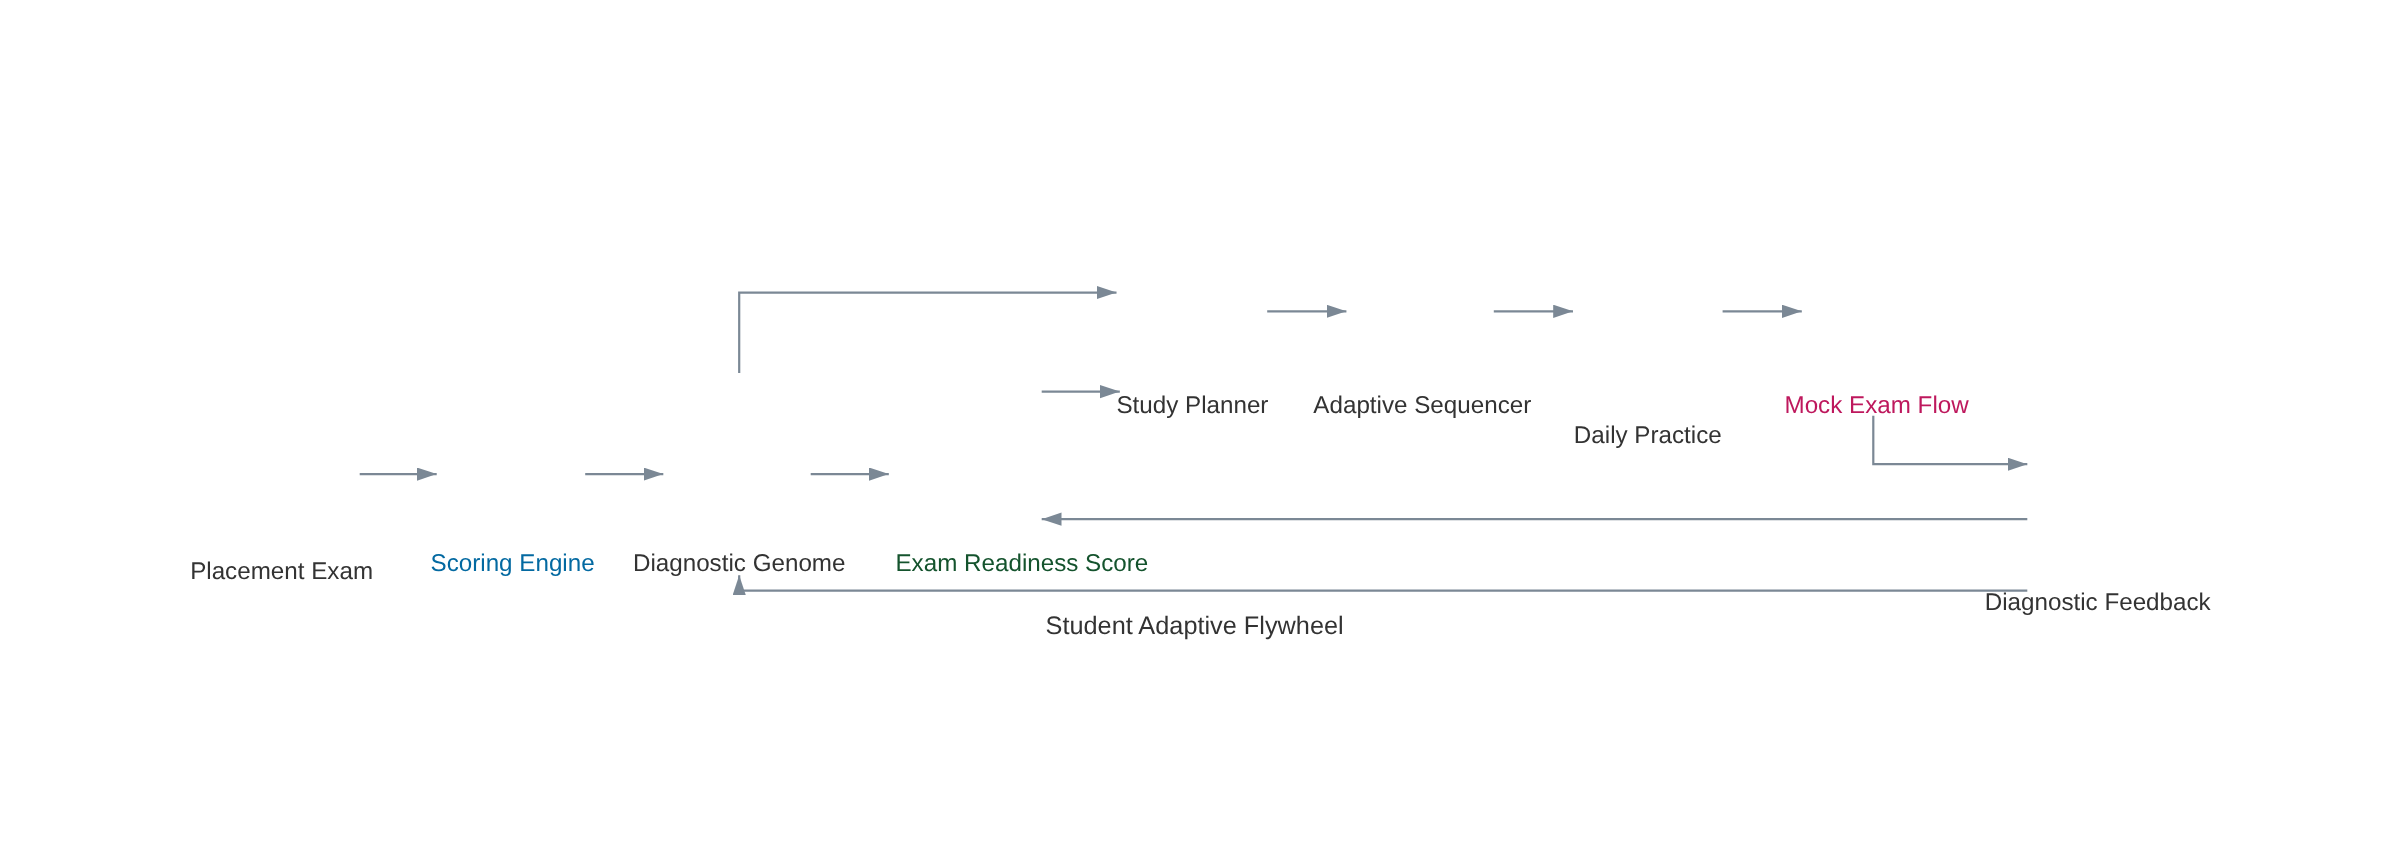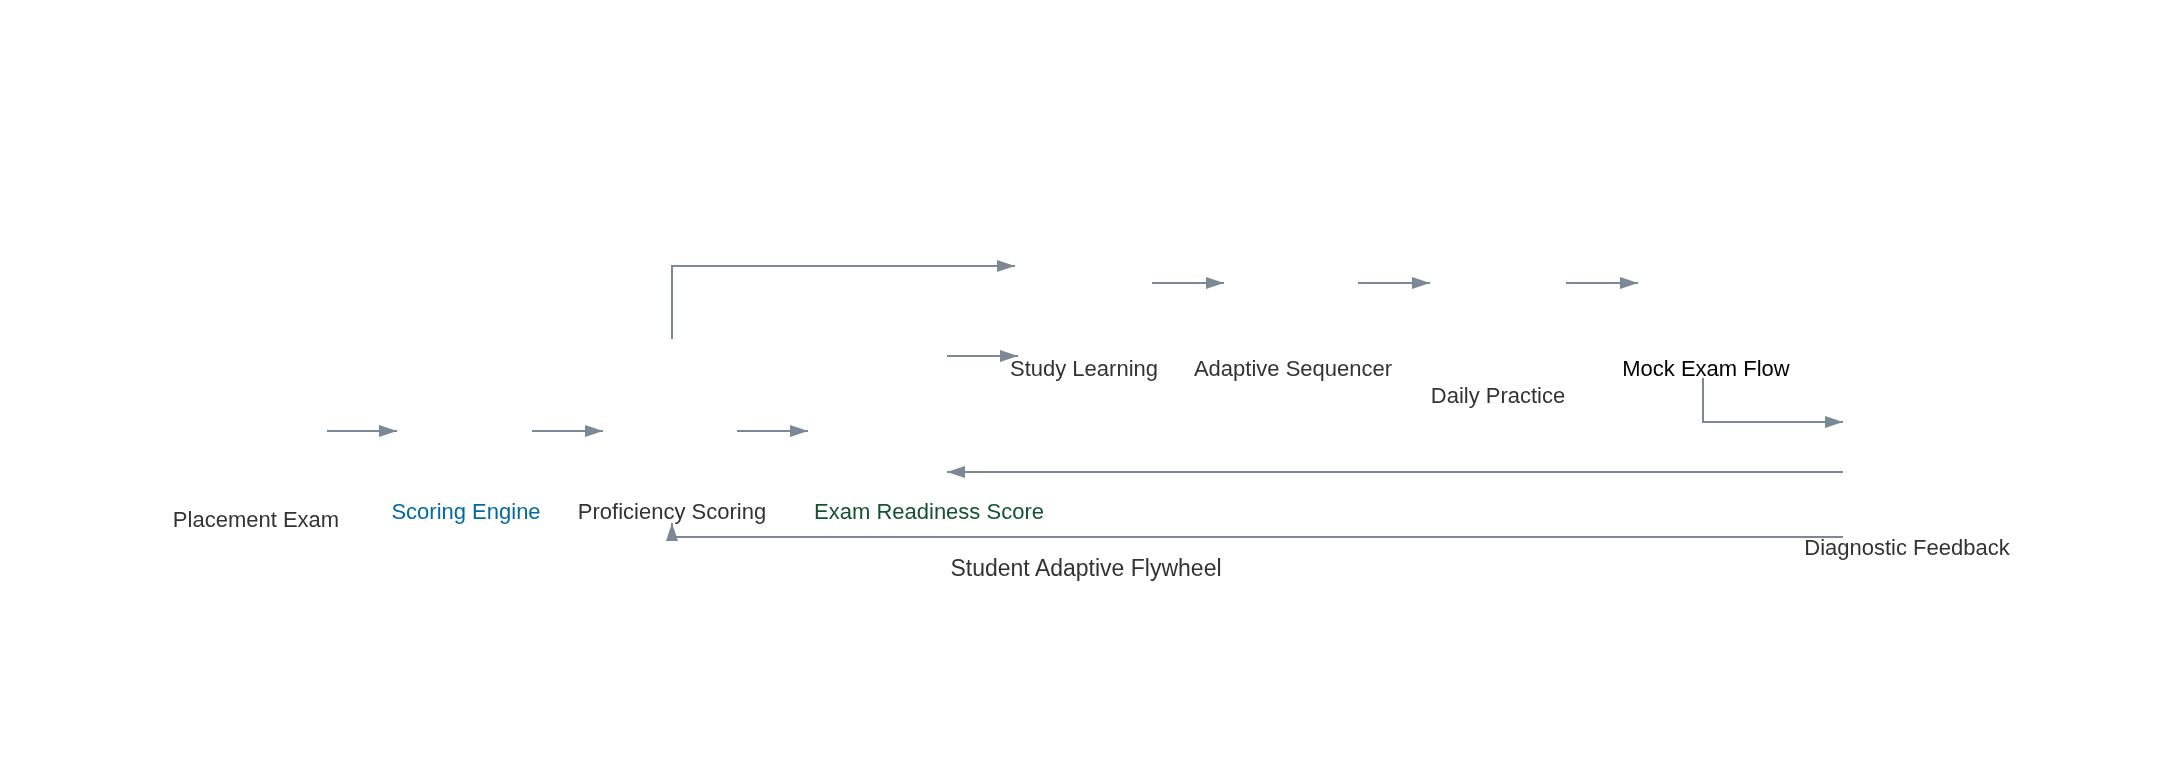--- a/index.html
+++ b/index.html
@@ -61,24 +61,24 @@
         <polyline points="1566,283 1638,283" fill="none" stroke="#7b8895" stroke-width="2" marker-end="url(#arrowhead)"></polyline>
         <polyline points="1703,378 1703,422 1843,422" fill="none" stroke="#7b8895" stroke-width="2" marker-end="url(#arrowhead)"></polyline>
         <polyline points="1843,472 947,472" fill="none" stroke="#7b8895" stroke-width="2" marker-end="url(#arrowhead)"></polyline>
         <polyline points="1843,537 672,537 672,523" fill="none" stroke="#7b8895" stroke-width="2" marker-end="url(#arrowhead)"></polyline>
       </g>
   </svg>
 
   <div>
       <div class="node-label" style="left: 256px; top: 520px; color: rgb(51, 51, 51);">Placement Exam</div>
       <div class="node-label" style="left: 466px; top: 512px; color: #0369a1;">Scoring Engine</div>
-      <div class="node-label" style="left: 672px; top: 512px; color: rgb(51, 51, 51);">Proficiency Scoring</div>
+      <div class="node-label" style="left: 672px; top: 512px; color: rgb(51, 51, 51);">Diagnostic Genome</div>
       <div class="node-label" style="left: 929px; top: 512px; color: #14532d;">Exam Readiness Score</div>
-      <div class="node-label" style="left: 1084px; top: 369px; color: rgb(51, 51, 51);">Study Learning</div>
+      <div class="node-label" style="left: 1084px; top: 369px; color: rgb(51, 51, 51);">Study Planner</div>
       <div class="node-label" style="left: 1293px; top: 369px; color: rgb(51, 51, 51);">Adaptive Sequencer</div>
       <div class="node-label" style="left: 1498px; top: 369px; color: rgb(51, 51, 51); margin-top: 27px;">Daily Practice</div>
-      <div class="node-label" style="left: 1706px; top: 369px; color: #000000;">Mock Exam Flow</div>
+      <div class="node-label" style="left: 1706px; top: 369px; color: #be185d;">Mock Exam Flow</div>
       <div class="node-label" style="left: 1907px; top: 548px; color: rgb(51, 51, 51);">Diagnostic Feedback</div>
     </div>
 
   <div class="diagram-title" style="left: 1086px; top: 569px; color: rgb(51, 51, 51);">Student Adaptive Flywheel</div>
 
 </div>
 
 </body></html>

